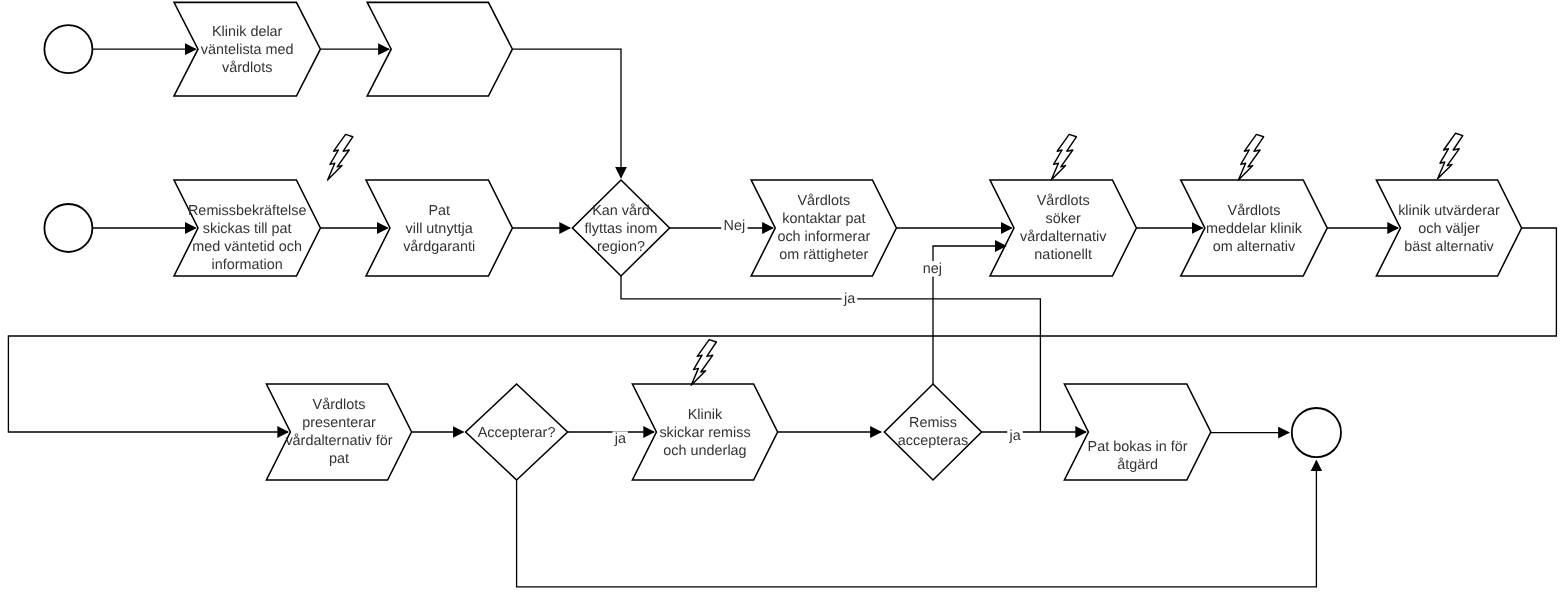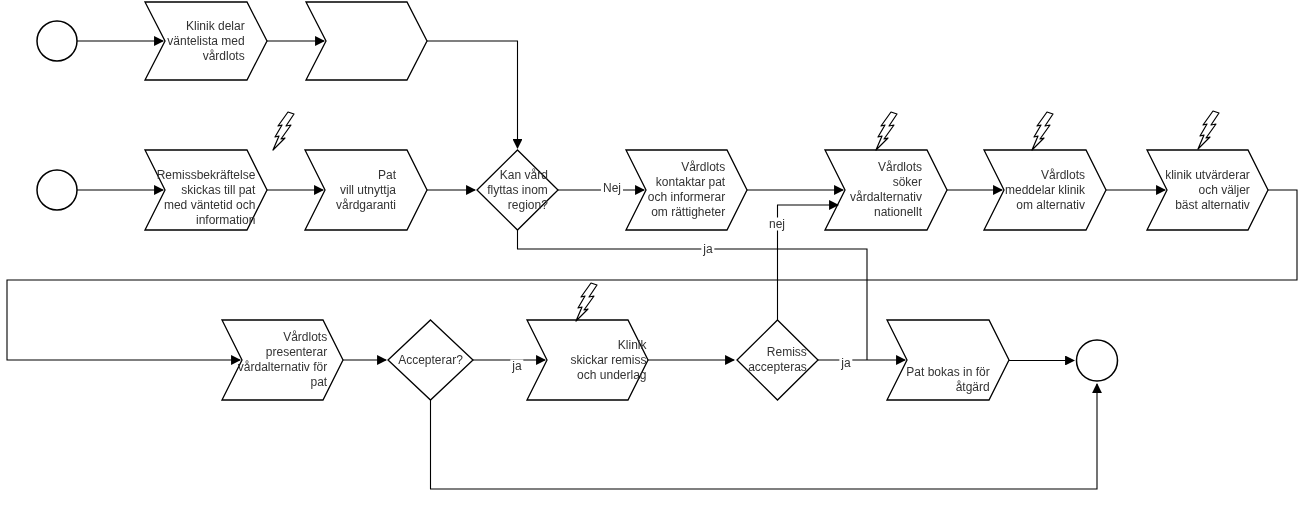--- a/index.html
+++ b/index.html
@@ -16,21 +16,21 @@
     font-family:"Liberation Sans", sans-serif;
     overflow:hidden;
   }
   #diagram-svg{position:absolute;left:0;top:0;}
   .shape{fill:var(--shape-fill);stroke:var(--stroke);stroke-width:1.3px;}
   .event{fill:var(--shape-fill);stroke:var(--stroke);stroke-width:1.5px;}
   .edge{fill:none;stroke:var(--stroke);stroke-width:1.1px;}
   .bolt{fill:var(--shape-fill);stroke:var(--stroke);stroke-width:1.2px;stroke-linejoin:round;}
   .node-label{
     position:absolute;display:flex;align-items:center;justify-content:center;
-    text-align:right;color:var(--text);
+    text-align:center;color:var(--text);
     font-size:12px;line-height:15px;white-space:pre-line;
     pointer-events:none;
   }
   .edge-label{
     position:absolute;transform:translate(-50%,-50%);
     background:var(--canvas-bg);color:var(--text);
     font-size:12px;line-height:13px;padding:0 2px;
     text-align:center;white-space:pre-line;
     pointer-events:none;
   }
@@ -133,21 +133,21 @@
 meddelar klinik
 om alternativ</div>
   <div class="node-label" style="left:1147px;top:150px;width:121px;height:80px">klinik utvärderar
 och väljer
 bäst alternativ</div>
   <div class="node-label" style="left:222px;top:320px;width:121px;height:80px">Vårdlots
 presenterar
 vårdalternativ för
 pat</div>
   <div class="node-label" style="left:388px;top:320px;width:85px;height:80px">Accepterar?</div>
-  <div class="node-label" style="left:548px;top:320px;width:121px;height:80px">Klinik
+  <div class="node-label" style="left:527px;top:320px;width:121px;height:80px">Klinik
 skickar remiss
 och underlag</div>
   <div class="node-label" style="left:737px;top:320px;width:81px;height:80px">Remiss
 accepteras</div>
   <div class="node-label" style="left:887px;top:340px;width:122px;height:80px">Pat bokas in för
 åtgärd</div>
 
   <div class="edge-label" style="left:612px;top:188px">Nej</div>
   <div class="edge-label" style="left:708px;top:249px">ja</div>
   <div class="edge-label" style="left:777px;top:224px">nej</div>

